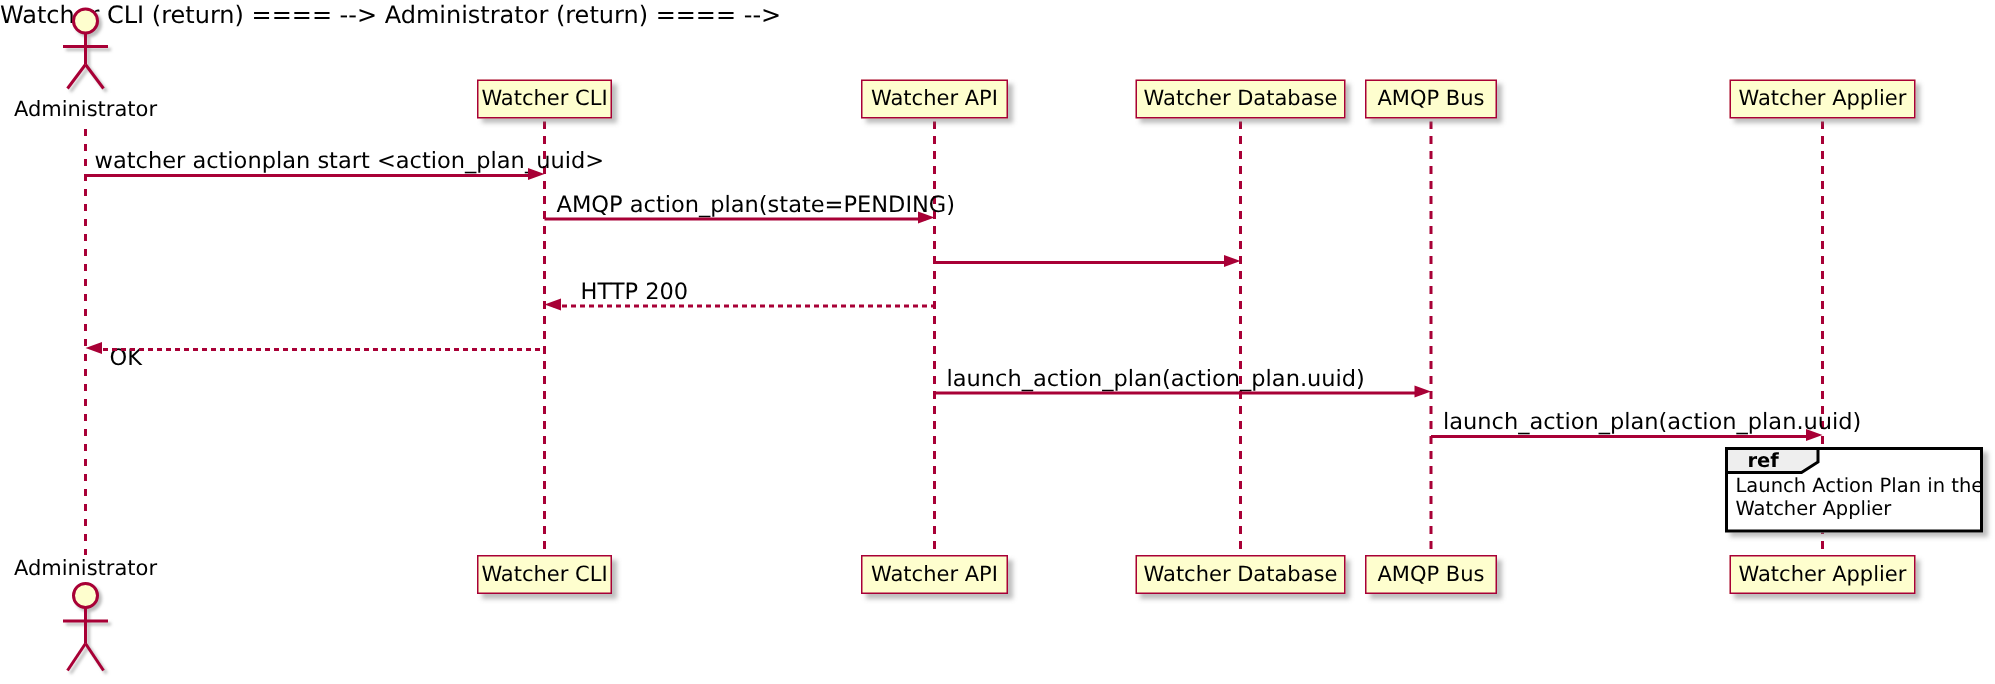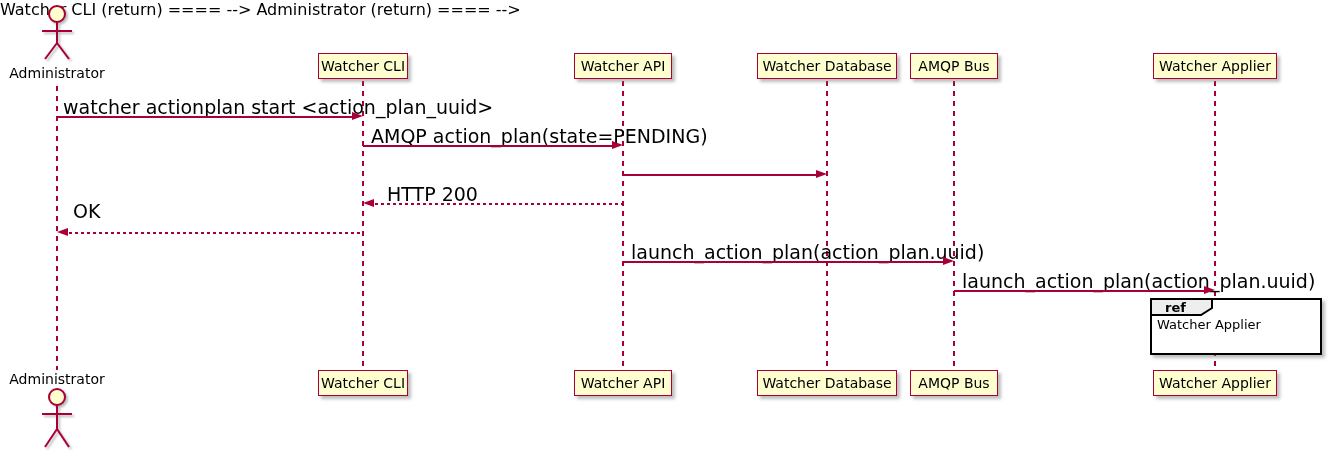--- a/index.html
+++ b/index.html
@@ -17,21 +17,21 @@
   .pbox {
     position:absolute; height:26px; background:#FEFECE; border:1.5px solid #A80036;
     box-shadow:3px 3px 3px rgba(110,110,110,.45);
     display:flex; align-items:center; justify-content:center;
     font-size:14px; white-space:nowrap; box-sizing:border-box;
   }
   
   .actor-svg { position:absolute; filter:drop-shadow(2.5px 2.5px 1px rgba(120,120,120,.5)); }
   .actor-label { position:absolute; font-size:14px; text-align:center; white-space:nowrap; }
   
-  .msg-label { position:absolute; font-size:19px; line-height:15px; white-space:nowrap; }
+  .msg-label { position:absolute; font-size:15px; line-height:15px; white-space:nowrap; }
   .mline { position:absolute; height:1.5px; background:#A80036; }
   .mline-dashed {
     position:absolute; height:1.5px;
     background:repeating-linear-gradient(to right,#A80036 0 3px,transparent 3px 6px);
   }
   .ah-r { position:absolute; width:0; height:0;
     border-top:4.5px solid transparent; border-bottom:4.5px solid transparent;
     border-left:11px solid #A80036; }
   .ah-l { position:absolute; width:0; height:0;
     border-top:4.5px solid transparent; border-bottom:4.5px solid transparent;
@@ -92,41 +92,42 @@
   
   <div class="mline" style="left:623px;top:174px;width:198px"></div>
   <div class="ah-r" style="left:816px;top:170px"></div>
 
    Watcher CLI (return) ==== --&gt;
   <div class="msg-label" style="left:387px;top:187px">HTTP 200</div>
   <div class="mline-dashed" style="left:369px;top:203px;width:254px"></div>
   <div class="ah-l" style="left:363px;top:199px"></div>
 
    Administrator (return) ==== --&gt;
-  <div class="msg-label" style="left:73px;top:204px">OK</div>
+  <div class="msg-label" style="left:73px;top:231px">OK</div>
   <div class="mline-dashed" style="left:63px;top:232px;width:300px"></div>
   <div class="ah-l" style="left:57px;top:228px"></div>
 
   
   <div class="msg-label" style="left:631px;top:245px">launch_action_plan(action_plan.uuid)</div>
   <div class="mline" style="left:623px;top:261px;width:325px"></div>
   <div class="ah-r" style="left:943px;top:257px"></div>
 
   
   <div class="msg-label" style="left:962px;top:274px">launch_action_plan(action_plan.uuid)</div>
   <div class="mline" style="left:954px;top:290px;width:255px"></div>
   <div class="ah-r" style="left:1204px;top:286px"></div>
 
   
   <div class="ref-frame">
     <svg class="ref-header" width="64" height="19" viewBox="0 0 64 19">
       <path d="M1,1 H62 V10 L51,17 H1 Z" fill="#EEEEEE" stroke="#000000" stroke-width="2"></path>
     </svg>
     <div class="ref-keyword">ref</div>
     <div class="ref-body">
+      <div>Launch Action Plan in the</div>
       <div>Watcher Applier</div>
     </div>
   </div>
 
   
   <div class="pbox" style="left:318px;top:370px;width:90px">Watcher CLI</div>
   <div class="pbox" style="left:574px;top:370px;width:98px">Watcher API</div>
   <div class="pbox" style="left:757px;top:370px;width:140px">Watcher Database</div>
   <div class="pbox" style="left:910px;top:370px;width:88px">AMQP Bus</div>
   <div class="pbox" style="left:1153px;top:370px;width:124px">Watcher Applier</div>

